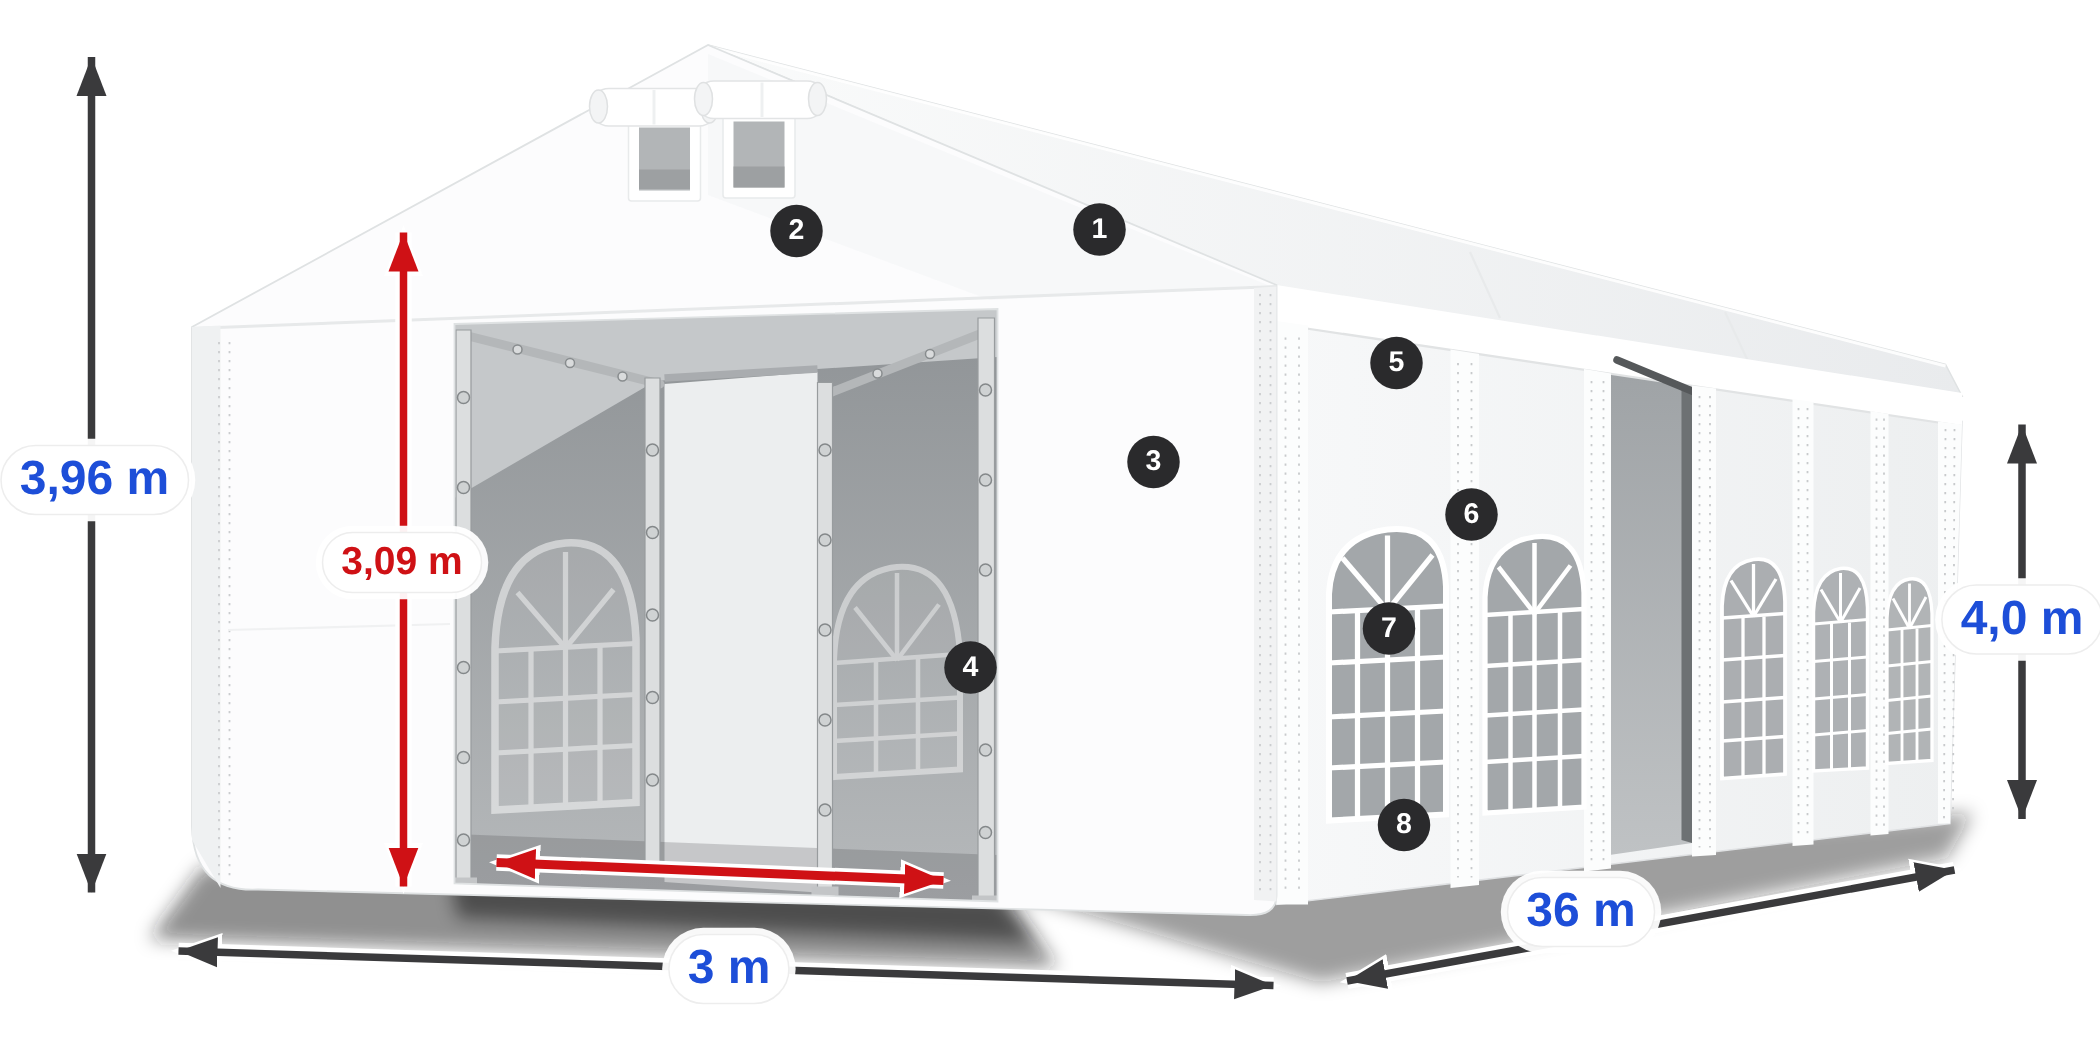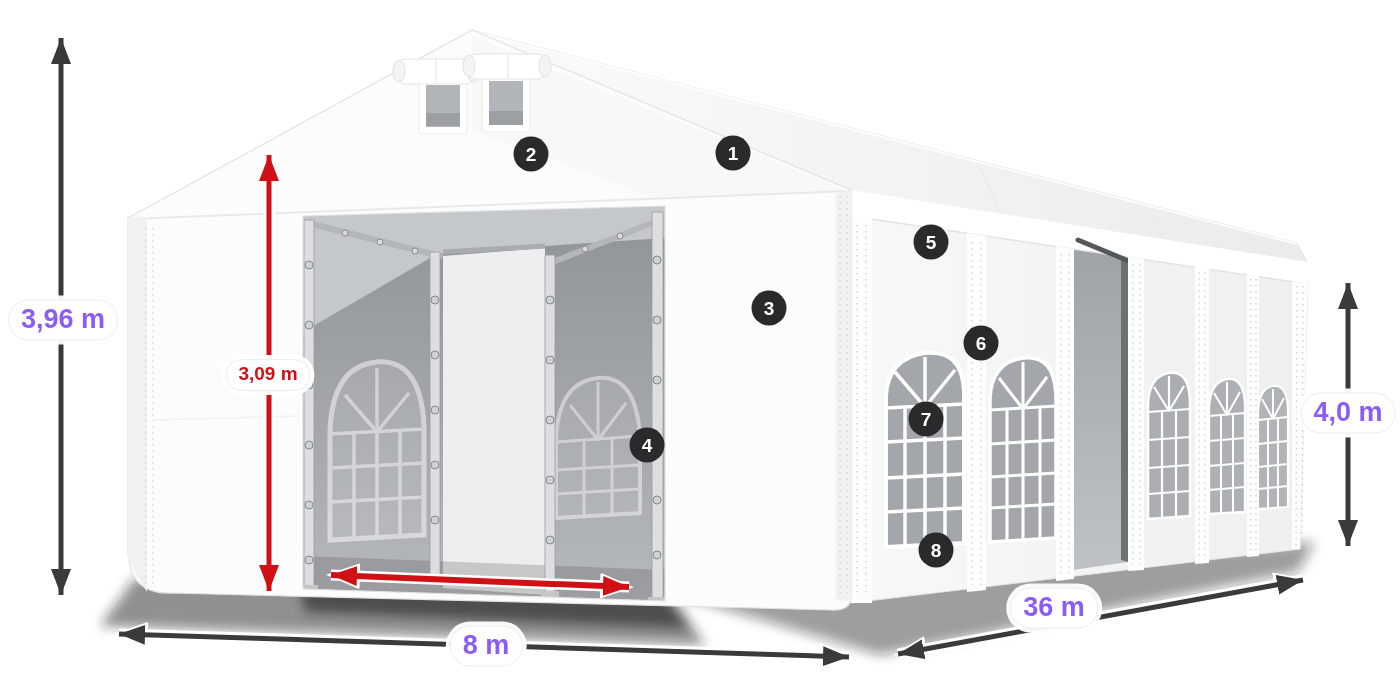--- a/index.html
+++ b/index.html
@@ -5,25 +5,25 @@
   html,body{margin:0;padding:0;background:#ffffff;}
   .stage{
     position:relative;width:1400px;height:700px;overflow:hidden;
     background:#ffffff;font-family:"Liberation Sans",sans-serif;
   }
   .art{position:absolute;left:0;top:0;width:1400px;height:700px;}
   .pill{
     position:absolute;transform:translate(-50%,-50%);
     background:#ffffff;border:1px solid #ededed;border-radius:26px;
     padding:3px 12px 5px;white-space:nowrap;
-    font-weight:bold;font-size:27px;color:#8b5cf6;
+    font-weight:bold;font-size:32px;color:#1d4ed8;
     box-shadow:0 0 0 4px rgba(255,255,255,0.95);
     z-index:30;
   }
-  .pill.red{color:#cf1115;font-size:19px;}
+  .pill.red{color:#cf1115;font-size:26px;}
   .badge{
     position:absolute;transform:translate(-50%,-50%);
     width:35px;height:35px;border-radius:50%;
     background:#2a2a2c;color:#ffffff;text-align:center;
     font-weight:bold;font-size:19px;line-height:35px;
     z-index:25;
   }
 </style>
 </head>
 <body>
@@ -332,21 +332,21 @@
     </g>
     <g>
       <line x1="1348" y1="283" x2="1348" y2="546" stroke="#ffffff" stroke-width="11" marker-start="url(#aws)" marker-end="url(#aw)"></line>
       <line x1="1348" y1="283" x2="1348" y2="546" stroke="#3a3a3c" stroke-width="5" marker-start="url(#ads)" marker-end="url(#ad)"></line>
     </g>
   </g>
 </svg>
 
 <div class="pill" style="left:63px;top:320px;">3,96 m</div>
 <div class="pill red" style="left:268px;top:375px;">3,09 m</div>
-<div class="pill" style="left:486px;top:646px;">8 m</div>
+<div class="pill" style="left:486px;top:646px;">3 m</div>
 <div class="pill" style="left:1054px;top:608px;">36 m</div>
 <div class="pill" style="left:1348px;top:413px;">4,0 m</div>
 
 <div class="badge" style="left:733px;top:153px;">1</div>
 <div class="badge" style="left:531px;top:154px;">2</div>
 <div class="badge" style="left:769px;top:308px;">3</div>
 <div class="badge" style="left:647px;top:445px;">4</div>
 <div class="badge" style="left:931px;top:242px;">5</div>
 <div class="badge" style="left:981px;top:343px;">6</div>
 <div class="badge" style="left:926px;top:419px;">7</div>

